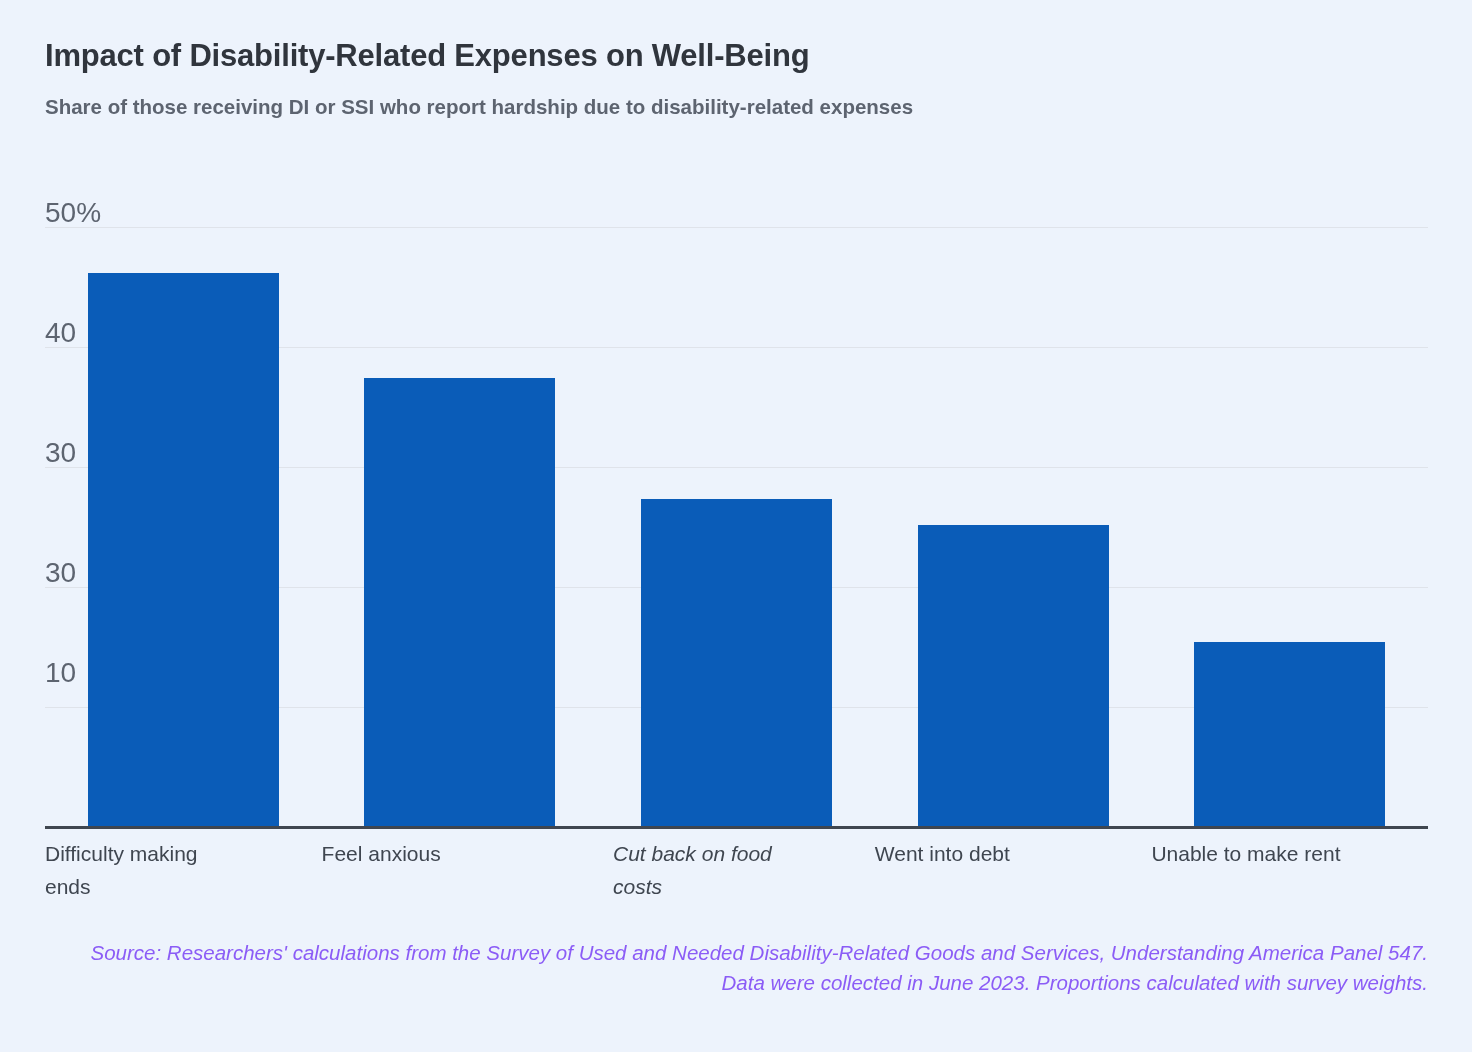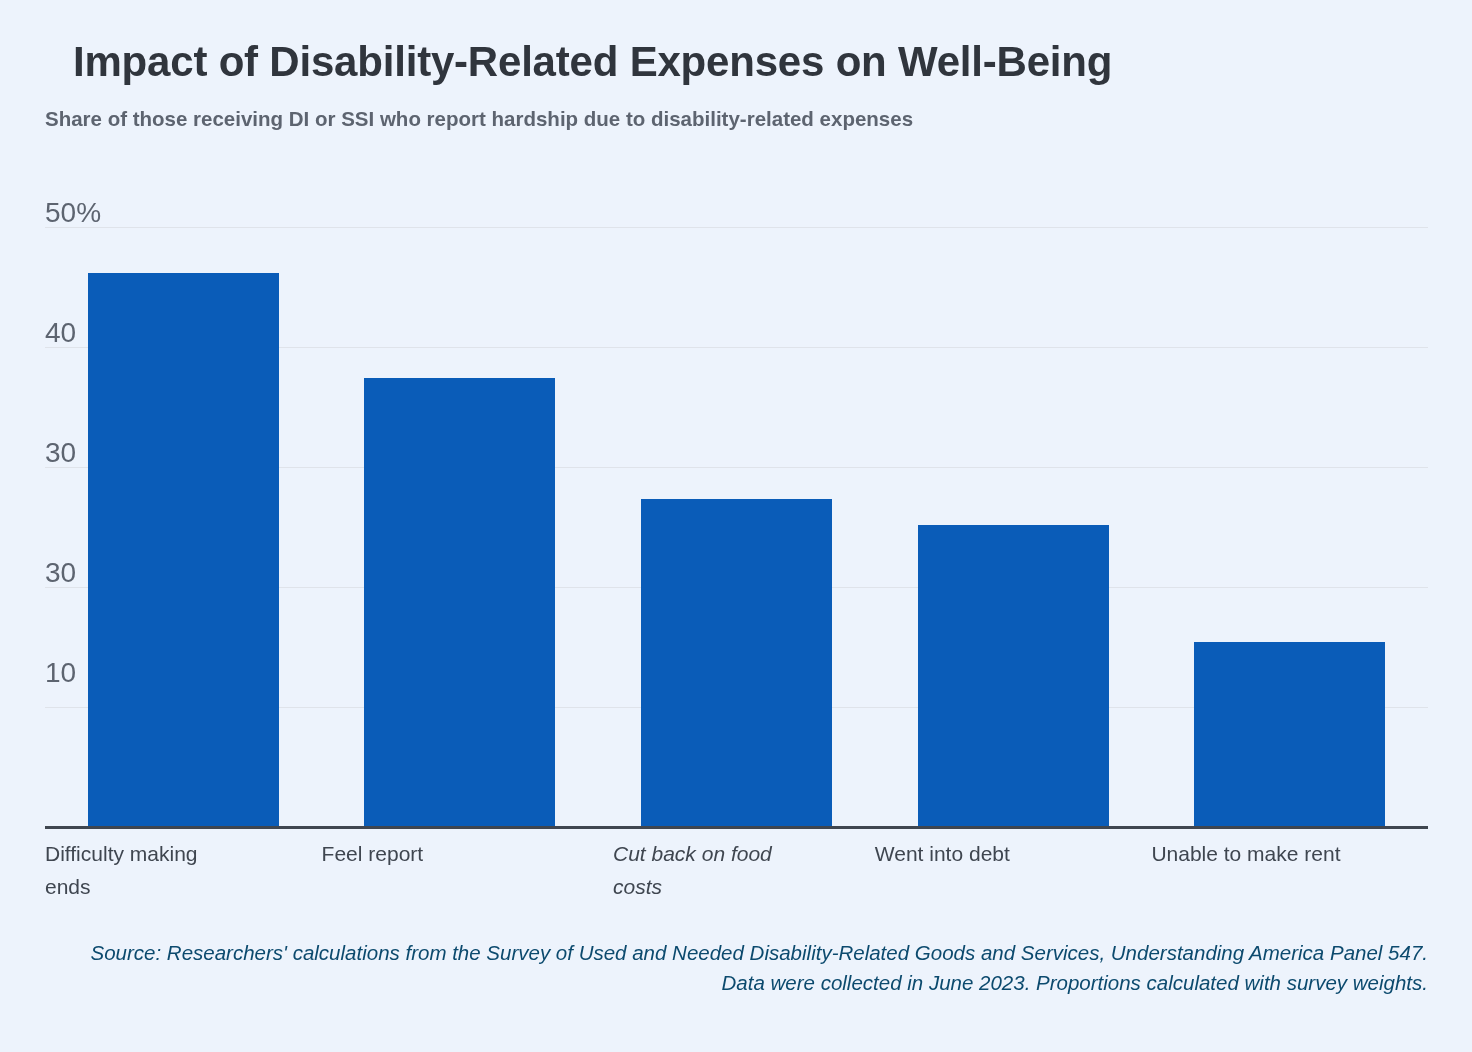--- a/index.html
+++ b/index.html
@@ -21,27 +21,26 @@
 
   
   .header {
     position: absolute;
     left: 45px;
     top: 38px;
     width: 1380px;
   }
 
   .chart-title {
-    font-size: 42px;
+    font-size: 31px;
     font-weight: 700;
     color: #30353d;
     letter-spacing: -0.2px;
     line-height: 1.15;
     white-space: nowrap;
-    margin-left: 28px;
   }
 
   .chart-subtitle {
     margin-top: 20px;
     font-size: 20.5px;
     font-weight: 700;
     color: #5d6470;
     line-height: 1.3;
     white-space: nowrap;
   }
@@ -119,21 +118,21 @@
 
   
   .source-note {
     position: absolute;
     left: 45px;
     top: 938px;
     width: 1383px;
     text-align: right;
     font-size: 20.5px;
     font-style: italic;
-    color: #0c4a6e;
+    color: #8b5cf6;
     line-height: 1.45;
   }
 </style>
 </head>
 <body>
 
 <div class="figure">
 
   <div class="header">
     <div class="chart-title">Impact of Disability-Related Expenses on Well-Being</div>
@@ -163,21 +162,21 @@
   </div>
 
   <div class="axis-line"></div>
 
   <div class="cat-labels" id="cat-labels">
       <div class="cat-label" style="left: 0px; width: 276.6px;">
         <div>Difficulty making</div>
         <div>ends</div>
       </div>
       <div class="cat-label" style="left: 276.6px; width: 276.6px;">
-        <div>Feel report</div>
+        <div>Feel anxious</div>
       </div>
       <div class="cat-label" style="left: 568px; width: 276.6px; font-style: italic;">
         <div>Cut back on food</div>
         <div>costs</div>
       </div>
       <div class="cat-label" style="left: 829.8px; width: 276.6px;">
         <div>Went into debt</div>
       </div>
       <div class="cat-label" style="left: 1106.4px; width: 276.6px;">
         <div>Unable to make rent</div>

